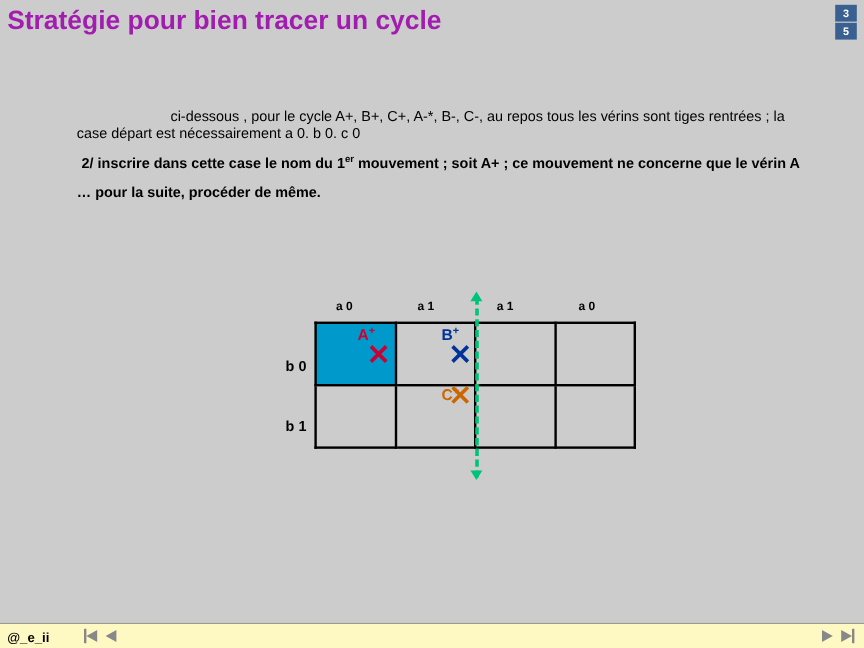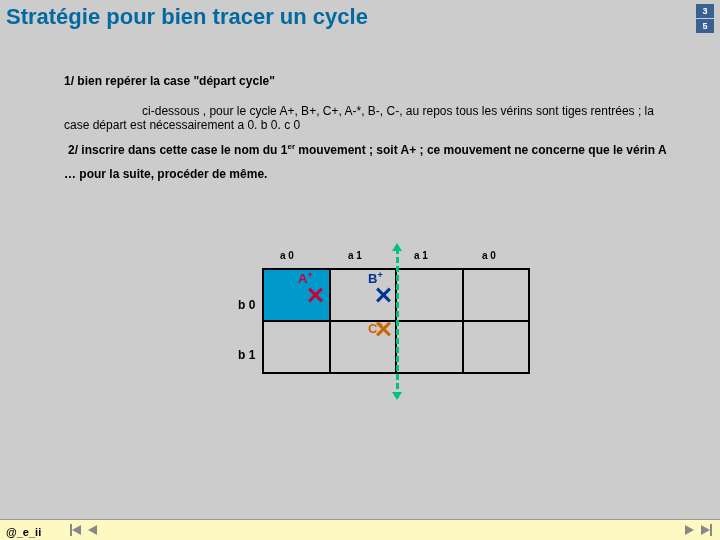--- a/index.html
+++ b/index.html
@@ -4,21 +4,21 @@
 <style>
   html,body{margin:0;padding:0}
   body{
     width:720px;height:540px;
     background:#cccccc;
     font-family:Arial,Helvetica,sans-serif;
     position:relative;overflow:hidden;color:#000;
   }
   .title{
     position:absolute;left:6px;top:4px;
-    font-size:22px;font-weight:bold;color:#0369a1;
+    font-size:22px;font-weight:bold;color:#a21caf;
   }
   .corner{
     position:absolute;top:4px;right:6px;width:18px;
     display:flex;flex-direction:column;gap:1px;
   }
   .corner div{
     background:#3a5f91;color:#fff;font-size:9px;font-weight:bold;
     text-align:center;height:14px;line-height:14px;
   }
   .body{position:absolute;left:60px;top:74px;right:40px;font-size:12px}
@@ -78,21 +78,20 @@
 <body>
 
 <div class="title">Stratégie pour bien tracer un cycle</div>
 
 <div class="corner">
   <div>3</div>
   <div>5</div>
 </div>
 
 <div class="body">
-  <p class="p1">1/ bien repérer la case "départ cycle"</p>
   <p class="p2">
     <span class="indent">1/ bien repérer</span><span>ci-dessous , pour le cycle A+, B+, C+, A-*, B-, C-, au repos tous les vérins sont tiges rentrées ; la case départ est nécessairement a 0. b 0. c 0</span>
   </p>
   <p class="p3">
     <span class="bold">2/ inscrire dans cette case le nom du 1</span><span class="bold sup">er</span><span class="bold"> mouvement ; soit A+ ; ce mouvement ne concerne que le vérin A</span>
   </p>
   <p class="p4">… pour la suite, procéder de même.</p>
 </div>
 
 <div class="chart">

